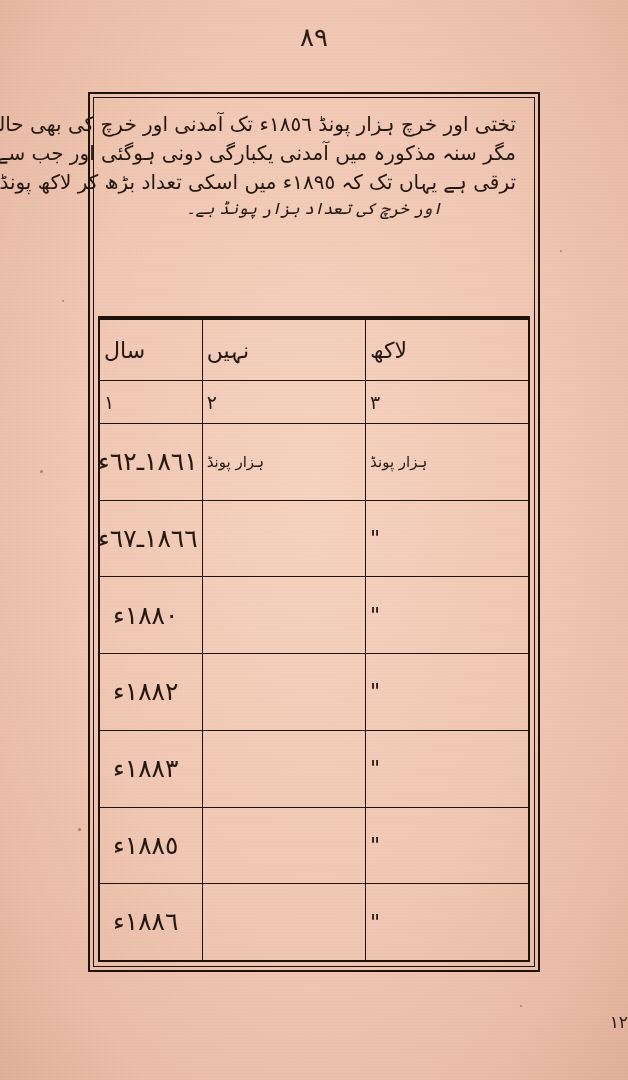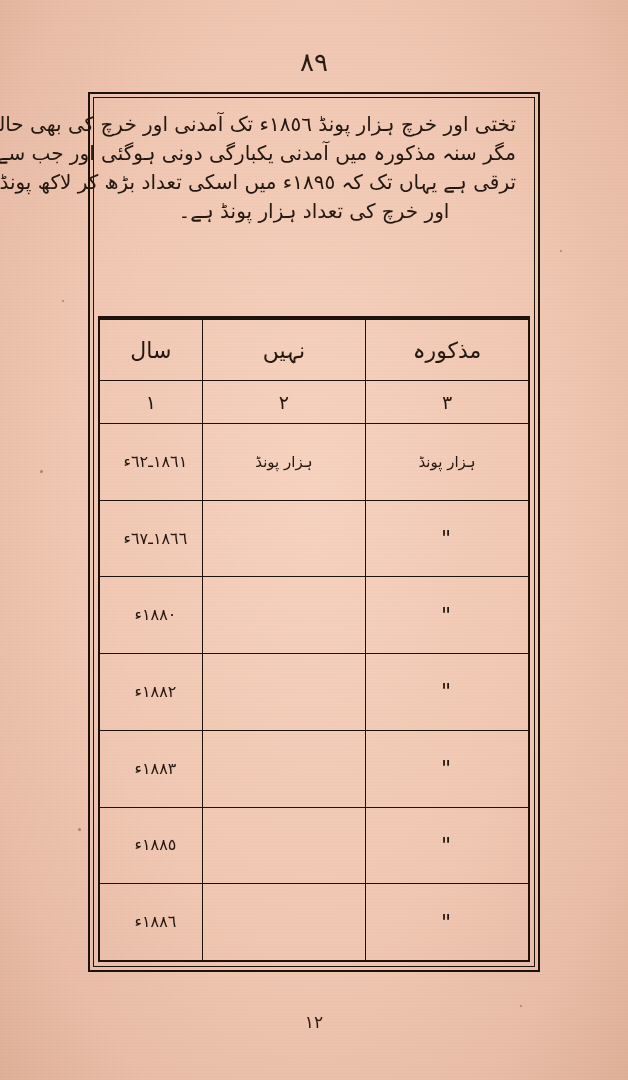--- a/index.html
+++ b/index.html
@@ -40,28 +40,26 @@
   .folio {
     position: absolute;
     top: 22px;
     left: 0;
     width: 100%;
     text-align: center;
     font-size: 26px;
     color: #2a1b12;
     letter-spacing: 1px;
     font-family: "DejaVu Sans", sans-serif;
-    margin-top: 25px;
   }
   .footer-num {
     position: absolute;
     bottom: 48px;
     left: 0;
     width: 100%;
-    text-align: center;
     font-size: 17px;
     color: #2a1b12;
   }
 
   
   .frame {
     position: absolute;
     left: 88px;
     top: 92px;
     width: 452px;
@@ -95,21 +93,22 @@
     font-size: 21px;
     line-height: 1.45;
     white-space: nowrap;
     transform-origin: right center;
   }
   .prose-line.l1 { font-size: 20px; letter-spacing: -.3px; }
   .prose-line.l2 { font-size: 20px; letter-spacing: -.3px; }
   .prose-line.l3 { font-size: 20px; letter-spacing: -.3px; }
   .prose-line.l4 {
     text-align: center;
-    font-size: 20px;
+    font-size: 16px;
+    font-style: italic;
   }
 
   
   .tbl {
     position: absolute;
     left: 8px;
     right: 8px;
     top: 224px;
     bottom: 8px;
     box-sizing: border-box;
@@ -118,42 +117,42 @@
   table {
     width: 100%;
     height: 100%;
     border-collapse: collapse;
     table-layout: fixed;
     direction: rtl;
   }
   th, td {
     border: 1px solid #1e120c;
     color: #241710;
-    text-align: center;
+    text-align: left;
     vertical-align: middle;
     padding: 2px 4px;
   }
   thead th {
     font-weight: normal;
     font-size: 22px;
     height: 56px;
   }
   thead tr.numrow th {
     font-size: 19px;
     height: 38px;
   }
   col.c-year  { width: 24%; }
   col.c-in    { width: 38%; }
   col.c-out   { width: 38%; }
   tbody td {
     font-size: 15px;
     height: 62px;
     line-height: 1.5;
   }
-  tbody td.year { font-size: 16px; letter-spacing: .5px; padding-left: 13px; }
+  tbody td.year { font-size: 25px; letter-spacing: .5px; padding-left: 13px; }
   .ditto { font-size: 22px; letter-spacing: 2px; }
 
   
   table { border: 2px solid #1e120c; }
 </style>
 </head>
 <body>
 
 <div class="page">
   <div class="grain"></div>
@@ -177,21 +176,21 @@
 
     <div class="tbl">
       <table>
         <colgroup>
           <col class="c-out">
           <col class="c-in">
           <col class="c-year">
         </colgroup>
         <thead>
           <tr>
-            <th>مذکورہ</th>
+            <th>لاکھ</th>
             <th>نہیں</th>
             <th>سال</th>
           </tr>
           <tr class="numrow">
             <th>٣</th>
             <th>٢</th>
             <th>١</th>
           </tr>
         </thead>
         <tbody>

